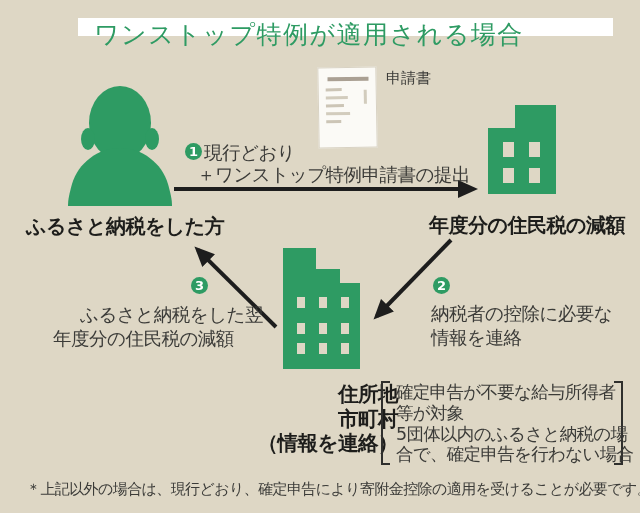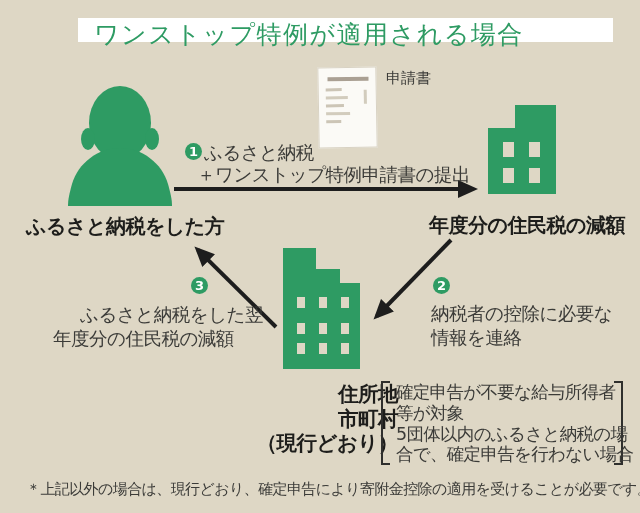--- a/index.html
+++ b/index.html
@@ -3,21 +3,21 @@
 <meta charset="utf-8">
 <style>
   html,body{margin:0;padding:0;background:#ffffff;}
   #figure{
     position:relative;width:640px;height:513px;overflow:hidden;
     background:var(--background,#ded7c5);
     font-family:"DejaVu Sans",sans-serif;
     -webkit-font-smoothing:antialiased;
   }
   
-  .title-bar{position:absolute;left:78px;top:18px;width:535px;height:24px;background:var(--panel,#ffffff);}
+  .title-bar{position:absolute;left:78px;top:18px;width:535px;height:18px;background:var(--panel,#ffffff);}
   .title-text{
     position:absolute;left:16px;top:0;height:34px;line-height:34px;
     font-size:25px;letter-spacing:1.5px;color:var(--accent,#2e9b63);font-weight:500;white-space:nowrap;
   }
   
   .label-strong{position:absolute;font-weight:bold;color:var(--text-strong,#1d1d1b);font-size:20px;letter-spacing:-0.5px;white-space:nowrap;z-index:3;}
   .step-text{position:absolute;color:var(--text-body,#3b3b38);font-size:18.5px;letter-spacing:-0.5px;line-height:24px;white-space:nowrap;z-index:3;}
   .badge{
     position:absolute;width:17px;height:17px;border-radius:50%;
     background:var(--accent,#2e9b63);color:#ffffff;font-size:13px;font-weight:bold;
@@ -92,21 +92,21 @@
     <i class="l2"></i>
     <i class="l3"></i>
     <i class="l4"></i>
     <i class="l5"></i>
     <i class="l6"></i>
     <i class="l7"></i>
   </div>
   <div class="doc-label">申請書</div>
 
   <div class="badge" style="left:185px;top:143px;">1</div>
-  <div class="step-text" style="left:204px;top:141px;">ふるさと納税</div>
+  <div class="step-text" style="left:204px;top:141px;">現行どおり</div>
   <div class="step-text" style="left:197px;top:163px;">＋ワンストップ特例申請書の提出</div>
 
   <svg class="icon-layer" style="left:488px;top:105px;" width="68" height="89" viewBox="0 0 68 89">
     <path d="M0,89 L0,23 L27,23 L27,0 L68,0 L68,89 Z" style="fill:var(--accent,#2e9b63)"></path>
     <g style="fill:var(--background,#ded7c5)">
       <rect x="15" y="37" width="11" height="15"></rect>
       <rect x="41" y="37" width="11" height="15"></rect>
       <rect x="15" y="63" width="11" height="15"></rect>
       <rect x="41" y="63" width="11" height="15"></rect>
     </g>
@@ -127,21 +127,21 @@
       <rect x="36" y="75" width="8" height="11"></rect>
       <rect x="58" y="75" width="8" height="11"></rect>
       <rect x="14" y="95" width="8" height="11"></rect>
       <rect x="36" y="95" width="8" height="11"></rect>
       <rect x="58" y="95" width="8" height="11"></rect>
     </g>
   </svg>
   <div class="muni">
     <div>住所地</div>
     <div>市町村</div>
-    <div>（現行どおり）</div>
+    <div>（情報を連絡）</div>
   </div>
 
   <div class="badge" style="left:191px;top:277px;">3</div>
   <div class="step-text" style="left:55px;top:303px;margin-left:25px;">ふるさと納税をした翌</div>
   <div class="step-text" style="left:53px;top:327px;">年度分の住民税の減額</div>
 
   <div class="bracket-note">
     <div class="bracket left"></div>
     <div class="bracket right"></div>
     <div class="bracket-text">

